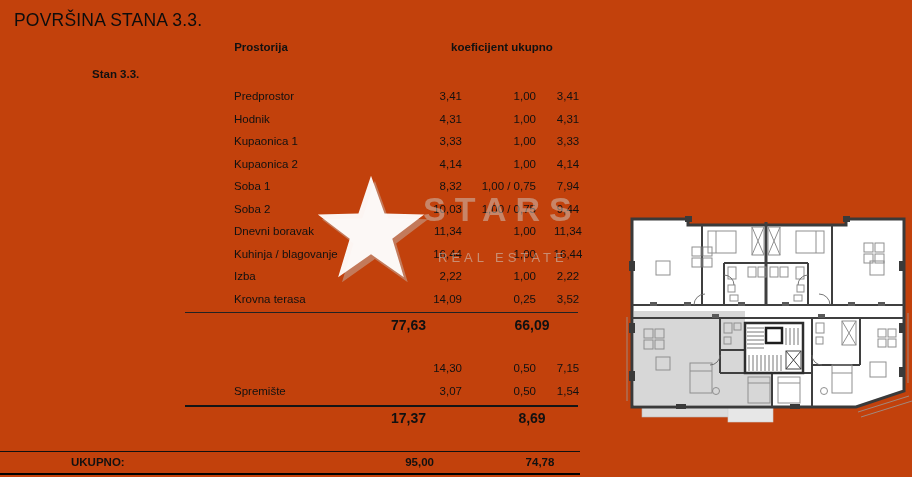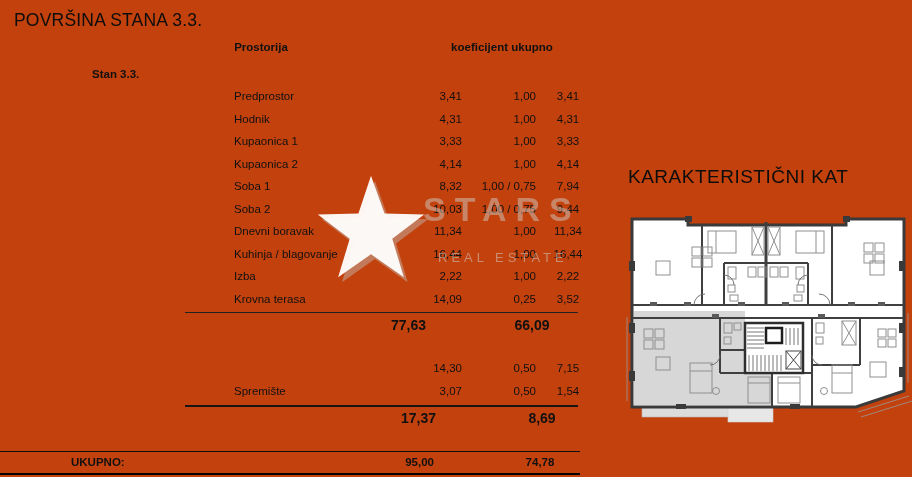--- a/index.html
+++ b/index.html
@@ -25,21 +25,21 @@
   #body-rows  { position:absolute; left:0; top:85px;  width:600px; }
   #extra-rows { position:absolute; left:0; top:357px; width:600px; }
   .trow { position:relative; height:22.5px;margin-left:28px; }
   #body-rows .trow, #extra-rows .trow { position:relative; }
 
   .rule  { position:absolute; left:185px; width:393px; height:0; }
   .rule1 { top:312px; border-top:1.5px solid #222; }
   .rule2 { top:405px; border-top:2.5px solid #151515; }
   .sub-row { position:absolute; left:8px; width:600px; height:22px; line-height:22px; font-size:14px; font-weight:bold; }
   .sub1 { top:314px; }
-  .sub2 { top:407px;margin-left:10px; }
+  .sub2 { top:407px; }
 
   .total-line { position:absolute; left:0; width:580px; height:0; }
   .tl1 { top:451px; border-top:1.6px solid #101010; }
   .tl2 { top:473px; border-top:2.6px solid #000; }
   .total-row { top:452px; height:21px; line-height:21px; font-weight:bold; }
   .c-total-label { position:absolute; left:55px; }
 
   
   #watermark { position:absolute; left:295px; top:170px; width:300px; height:130px; pointer-events:none; z-index:6; }
   #wm-star { position:absolute; left:18px; top:2px; width:116px; height:116px; }
@@ -176,21 +176,20 @@
 
   <div id="watermark">
     <svg id="wm-star" viewBox="0 0 120 120">
       <polygon points="64,9 78,48 119,49 86,74 98,114 64,90 30,114 42,74 9,49 51,48" fill="rgba(198,194,189,0.45)"></polygon>
       <polygon points="60,4 74,43 115,44 82,69 94,109 60,85 26,109 38,69 5,44 47,43" fill="rgba(255,255,255,0.95)"></polygon>
     </svg>
     <div id="wm-text">STARS</div>
     <div id="wm-sub">REAL ESTATE</div>
   </div>
 
-  <div class="plan-heading">KARAKTERISTIČNI KAT</div>
 
   <svg id="plan-svg" viewBox="0 0 292 220">
 
     <g>
       <rect x="22" y="198" width="118" height="14" fill="#dcdcdc" stroke="#b8b8b8" stroke-width="0.6"></rect>
       <rect x="108" y="198" width="45" height="19" fill="#e7e7e7" stroke="#cfcfcf" stroke-width="0.6"></rect>
     </g>
 
     <path d="M12,14 H68 V20 H226 V14 H284 V186 L236,202 H12 Z" fill="#ffffff" stroke="#3a3a3a" stroke-width="3"></path>
 

